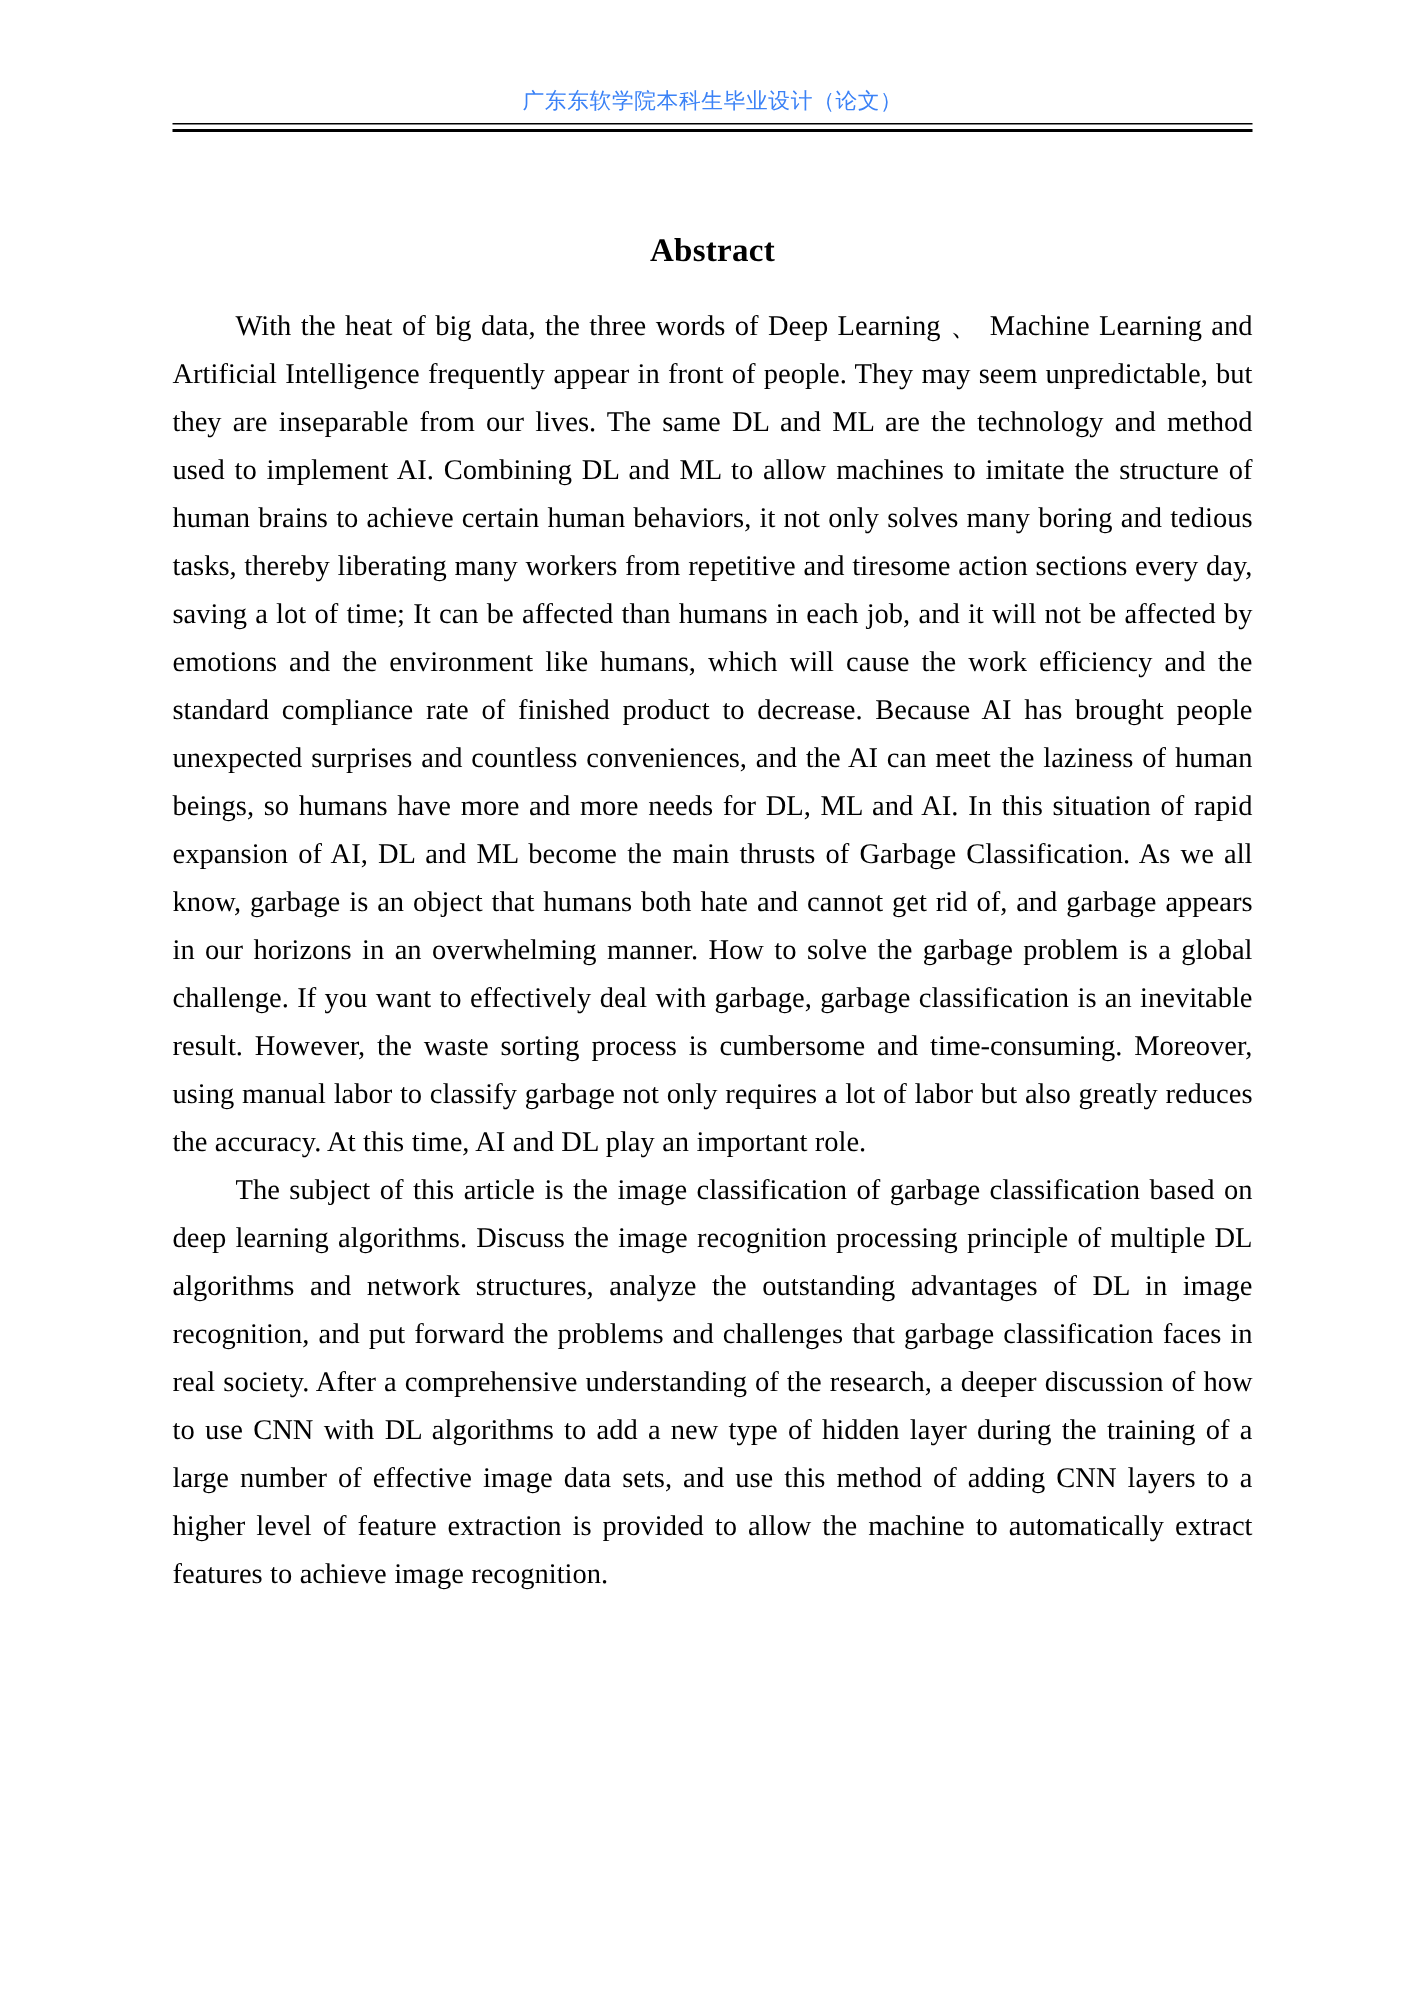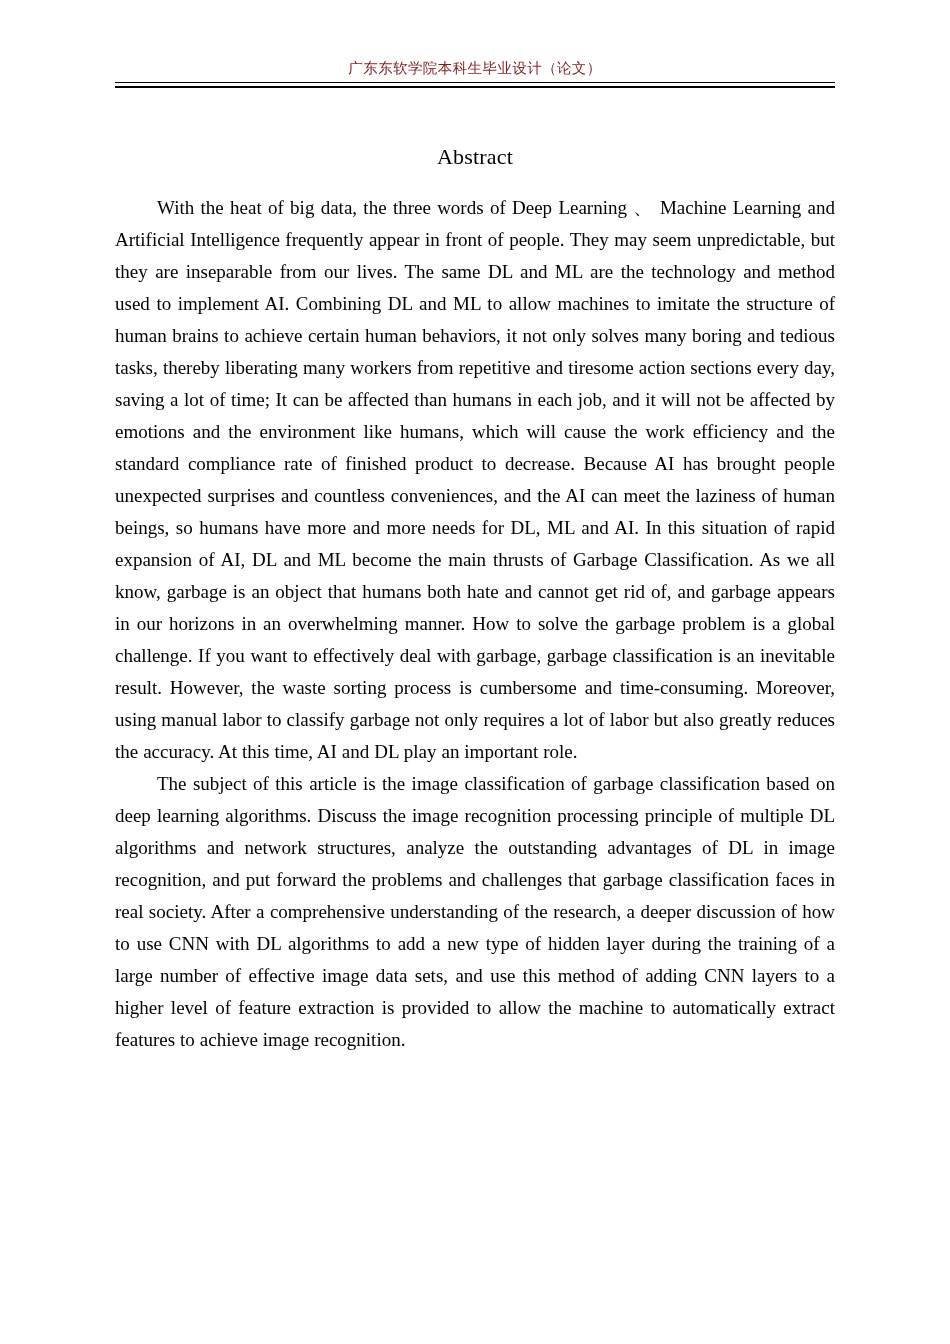--- a/index.html
+++ b/index.html
@@ -25,21 +25,21 @@
     position: absolute;
     left: 115px;
     top: 58px;
     width: 720px;
   }
   .page-header-text {
     text-align: center;
     font-family: "Liberation Serif", "DejaVu Serif", serif;
     font-size: 14.5px;
     line-height: 20px;
-    color: #7f1d1d;
+    color: #3b82f6;
     letter-spacing: 0.4px;
     white-space: nowrap;
   }
   .header-rule {
     margin-top: 4px;
     width: 100%;
     border: 0;
     border-top: 1px solid #000000;
     height: 3px;
     box-sizing: content-box;
@@ -48,24 +48,24 @@
   }
   
   .content {
     position: absolute;
     left: 115px;
     top: 136px;
     width: 720px;
   }
   .doc-title {
     text-align: center;
-    font-weight: normal;
+    font-weight: bold;
     font-size: 22px;
     line-height: 30px;
-    margin: 6px 0 20px 0;
+    margin: 16px 0 20px 0;
     letter-spacing: 0.2px;
   }
   .para {
     margin: 0;
     text-align: justify;
     text-justify: inter-word;
     font-size: 19px;
     line-height: 32px;
     text-indent: 42px;
     word-spacing: 0.2px;

